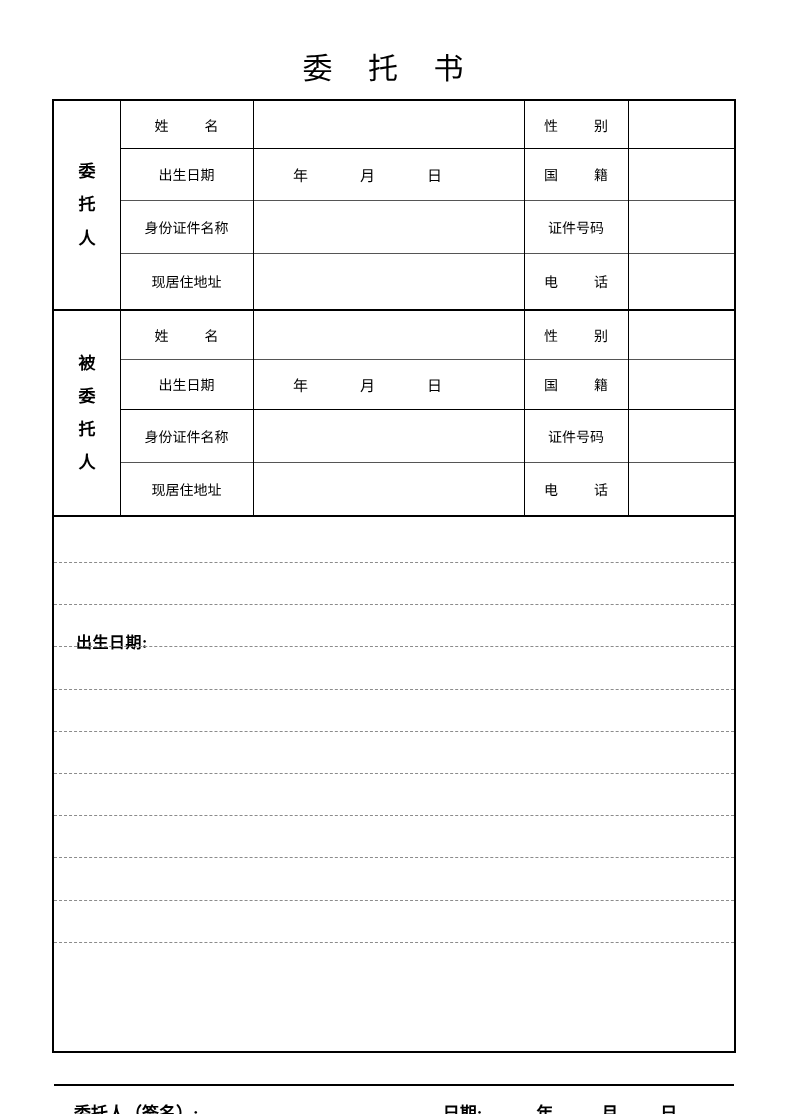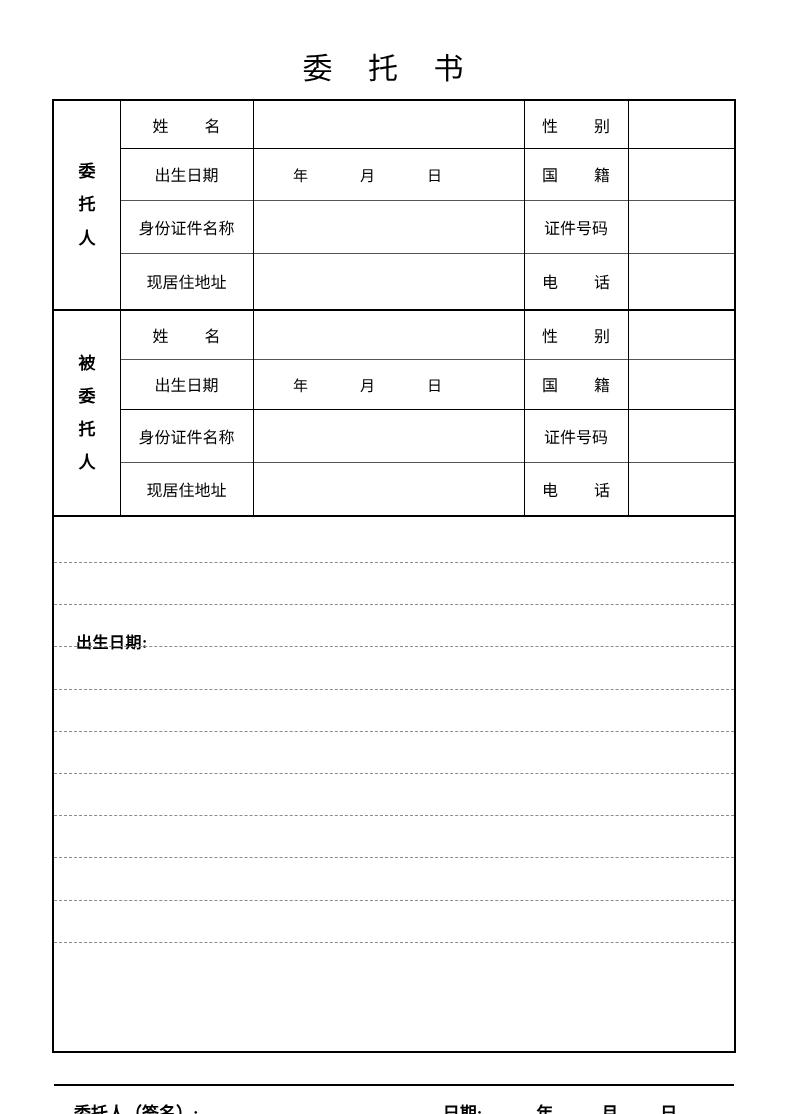--- a/index.html
+++ b/index.html
@@ -98,22 +98,22 @@
   .cell {
     position: absolute;
     top: 0;
     bottom: 0;
     display: flex;
     align-items: center;
     box-sizing: border-box;
   }
   .lbl {
     justify-content: center;
-    font-size: 16px;
-    font-family: Liberation Serif, serif;
+    font-size: 14px;
+    font-family: Liberation Sans, sans-serif;
   }
   .lbl.spaced {
     letter-spacing: 16px;
     text-indent: 16px;
   }
   .lbl.tight {
     letter-spacing: 0px;
   }
   .val {
     justify-content: flex-start;

